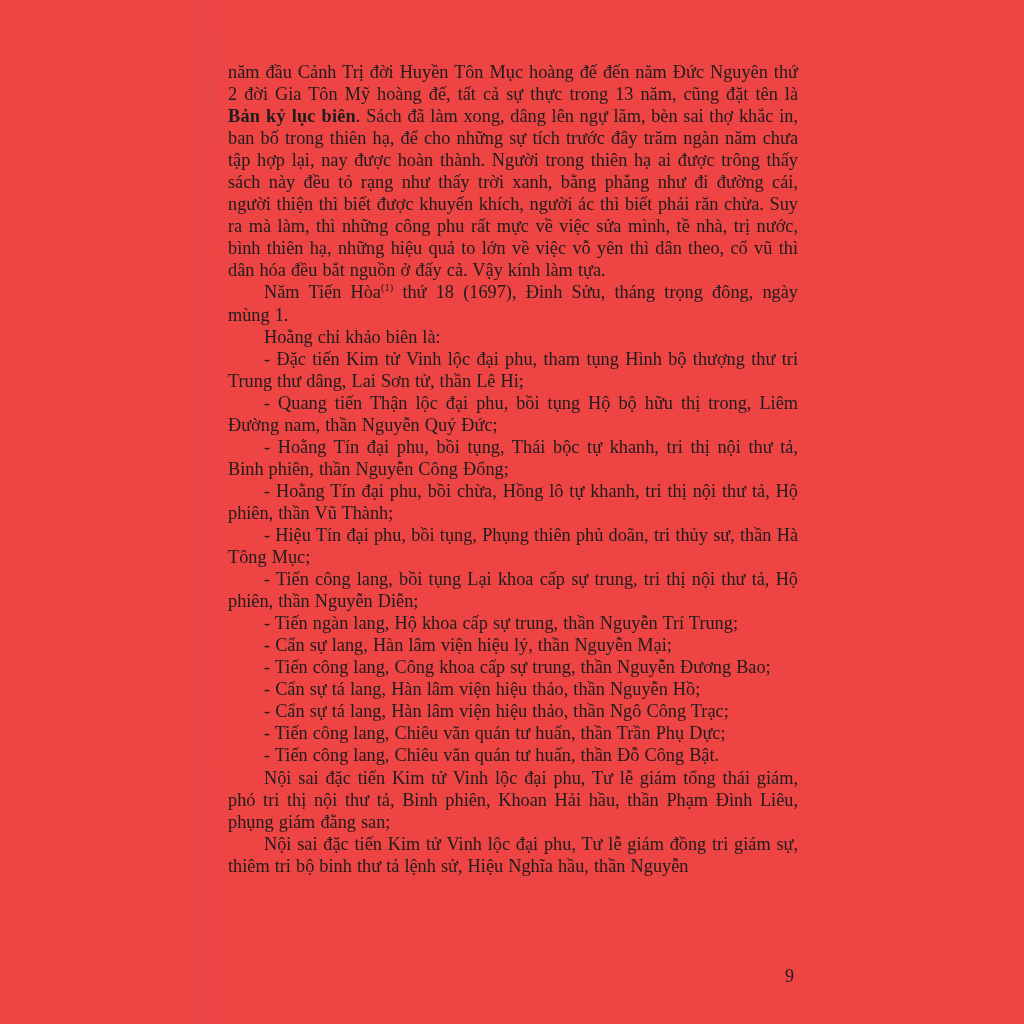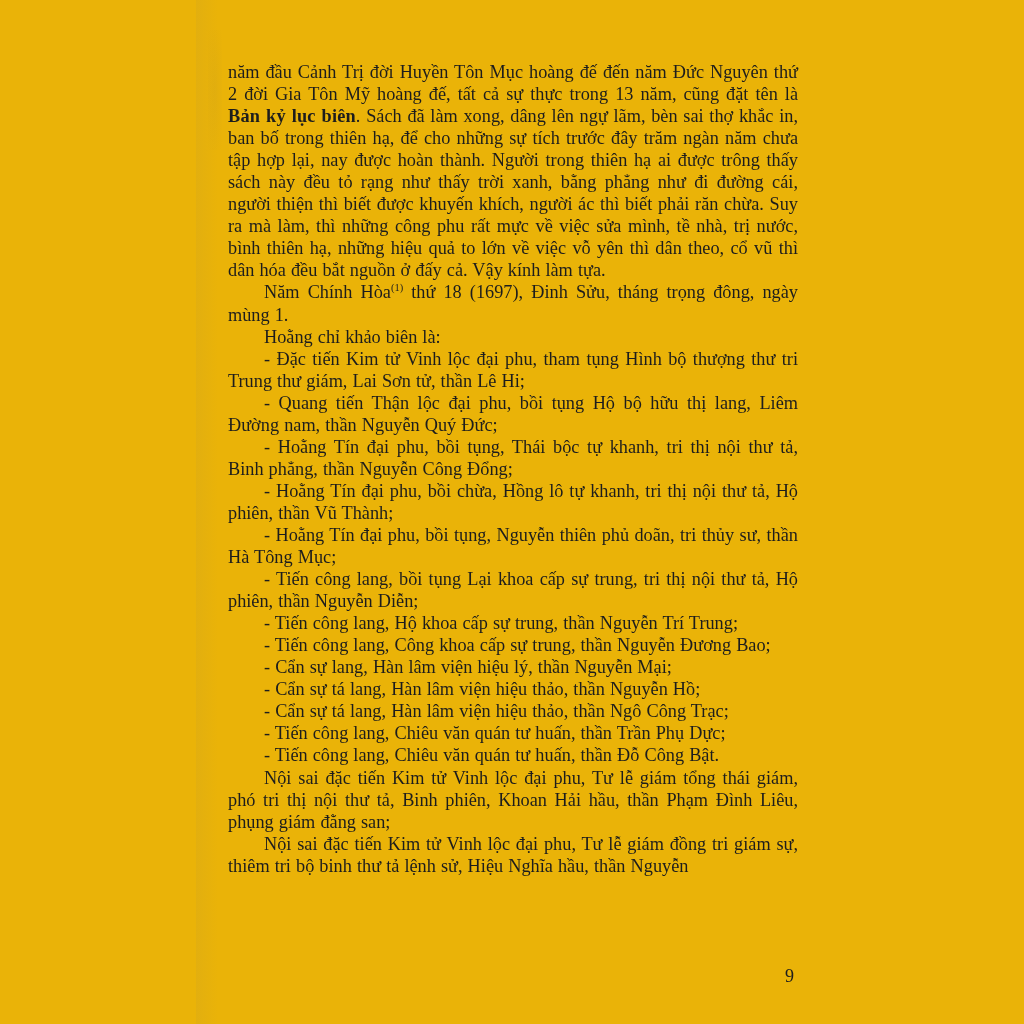--- a/index.html
+++ b/index.html
@@ -4,21 +4,21 @@
 <style>
   html, body {
     margin: 0;
     padding: 0;
     background: #ffffff;
   }
   .canvas {
     position: relative;
     width: 1024px;
     height: 1024px;
-    background: #eab308;
+    background: #ef4444;
     overflow: hidden;
     font-family: "Liberation Serif", "DejaVu Serif", serif;
     color: #1d1d1d;
   }
   .scan-edge-left {
     position: absolute;
     left: 196px;
     top: 0;
     width: 22px;
     height: 100%;
@@ -87,33 +87,33 @@
 </head>
 <body>
 
 <div class="canvas">
   <div class="scan-edge-left"></div>
   <div class="scan-smudge"></div>
 
   <div class="text-block">
     <p class="para no-indent"><span>năm đầu Cảnh Trị đời Huyền Tôn Mục hoàng đế đến năm Đức Nguyên thứ 2 đời Gia Tôn Mỹ hoàng đế, tất cả sự thực trong 13 năm, cũng đặt tên là </span><span class="bold-title">Bản kỷ lục biên</span><span>. Sách đã làm xong, dâng lên ngự lãm, bèn sai thợ khắc in, ban bố trong thiên hạ, để cho những sự tích trước đây trăm ngàn năm chưa tập hợp lại, nay được hoàn thành. Người trong thiên hạ ai được trông thấy sách này đều tỏ rạng như thấy trời xanh, bằng phẳng như đi đường cái, người thiện thì biết được khuyến khích, người ác thì biết phải răn chừa. Suy ra mà làm, thì những công phu rất mực về việc sửa mình, tề nhà, trị nước, bình thiên hạ, những hiệu quả to lớn về việc vỗ yên thì dân theo, cổ vũ thì dân hóa đều bắt nguồn ở đấy cả. Vậy kính làm tựa.</span></p>
 
-    <p class="para"><span>Năm Chính Hòa</span><sup class="fnref">(1)</sup><span> thứ 18 (1697), Đinh Sửu, tháng trọng đông, ngày mùng 1.</span></p>
+    <p class="para"><span>Năm Tiến Hòa</span><sup class="fnref">(1)</sup><span> thứ 18 (1697), Đinh Sửu, tháng trọng đông, ngày mùng 1.</span></p>
 
     <p class="para">Hoằng chỉ khảo biên là:</p>
 
-    <p class="para">- Đặc tiến Kim tử Vinh lộc đại phu, tham tụng Hình bộ thượng thư tri Trung thư giám, Lai Sơn tử, thần Lê Hi;</p>
-    <p class="para">- Quang tiến Thận lộc đại phu, bồi tụng Hộ bộ hữu thị lang, Liêm Đường nam, thần Nguyễn Quý Đức;</p>
-    <p class="para">- Hoằng Tín đại phu, bồi tụng, Thái bộc tự khanh, tri thị nội thư tả, Binh phẳng, thần Nguyễn Công Đổng;</p>
+    <p class="para">- Đặc tiến Kim tử Vinh lộc đại phu, tham tụng Hình bộ thượng thư tri Trung thư dâng, Lai Sơn tử, thần Lê Hi;</p>
+    <p class="para">- Quang tiến Thận lộc đại phu, bồi tụng Hộ bộ hữu thị trong, Liêm Đường nam, thần Nguyễn Quý Đức;</p>
+    <p class="para">- Hoằng Tín đại phu, bồi tụng, Thái bộc tự khanh, tri thị nội thư tả, Binh phiên, thần Nguyễn Công Đổng;</p>
     <p class="para">- Hoằng Tín đại phu, bồi chừa, Hồng lô tự khanh, tri thị nội thư tả, Hộ phiên, thần Vũ Thành;</p>
-    <p class="para">- Hoằng Tín đại phu, bồi tụng, Nguyễn thiên phủ doãn, tri thủy sư, thần Hà Tông Mục;</p>
+    <p class="para">- Hiệu Tín đại phu, bồi tụng, Phụng thiên phủ doãn, tri thủy sư, thần Hà Tông Mục;</p>
     <p class="para">- Tiến công lang, bồi tụng Lại khoa cấp sự trung, tri thị nội thư tả, Hộ phiên, thần Nguyễn Diễn;</p>
-    <p class="para">- Tiến công lang, Hộ khoa cấp sự trung, thần Nguyễn Trí Trung;</p>
+    <p class="para">- Tiến ngàn lang, Hộ khoa cấp sự trung, thần Nguyễn Trí Trung;</p>
+    <p class="para">- Cẩn sự lang, Hàn lâm viện hiệu lý, thần Nguyễn Mại;</p>
     <p class="para">- Tiến công lang, Công khoa cấp sự trung, thần Nguyễn Đương Bao;</p>
-    <p class="para">- Cẩn sự lang, Hàn lâm viện hiệu lý, thần Nguyễn Mại;</p>
     <p class="para">- Cẩn sự tá lang, Hàn lâm viện hiệu thảo, thần Nguyễn Hồ;</p>
     <p class="para">- Cẩn sự tá lang, Hàn lâm viện hiệu thảo, thần Ngô Công Trạc;</p>
     <p class="para">- Tiến công lang, Chiêu văn quán tư huấn, thần Trần Phụ Dực;</p>
     <p class="para">- Tiến công lang, Chiêu văn quán tư huấn, thần Đỗ Công Bật.</p>
 
     <p class="para">Nội sai đặc tiến Kim tử Vinh lộc đại phu, Tư lễ giám tổng thái giám, phó tri thị nội thư tả, Binh phiên, Khoan Hải hầu, thần Phạm Đình Liêu, phụng giám đằng san;</p>
     <p class="para">Nội sai đặc tiến Kim tử Vinh lộc đại phu, Tư lễ giám đồng tri giám sự, thiêm tri bộ binh thư tả lệnh sử, Hiệu Nghĩa hầu, thần Nguyễn</p>
   </div>
 
 

